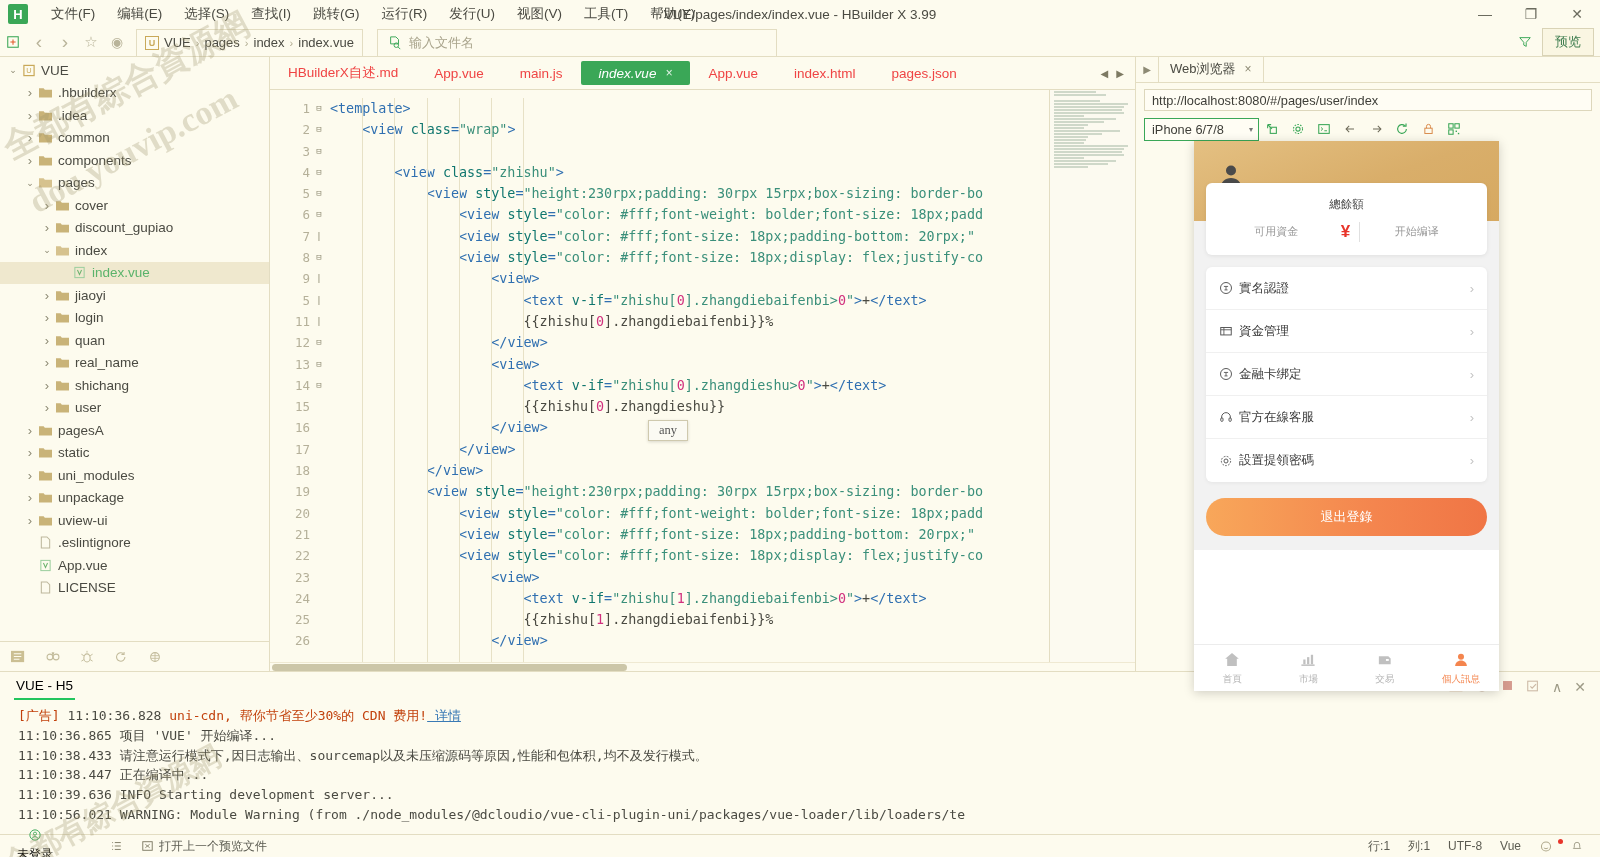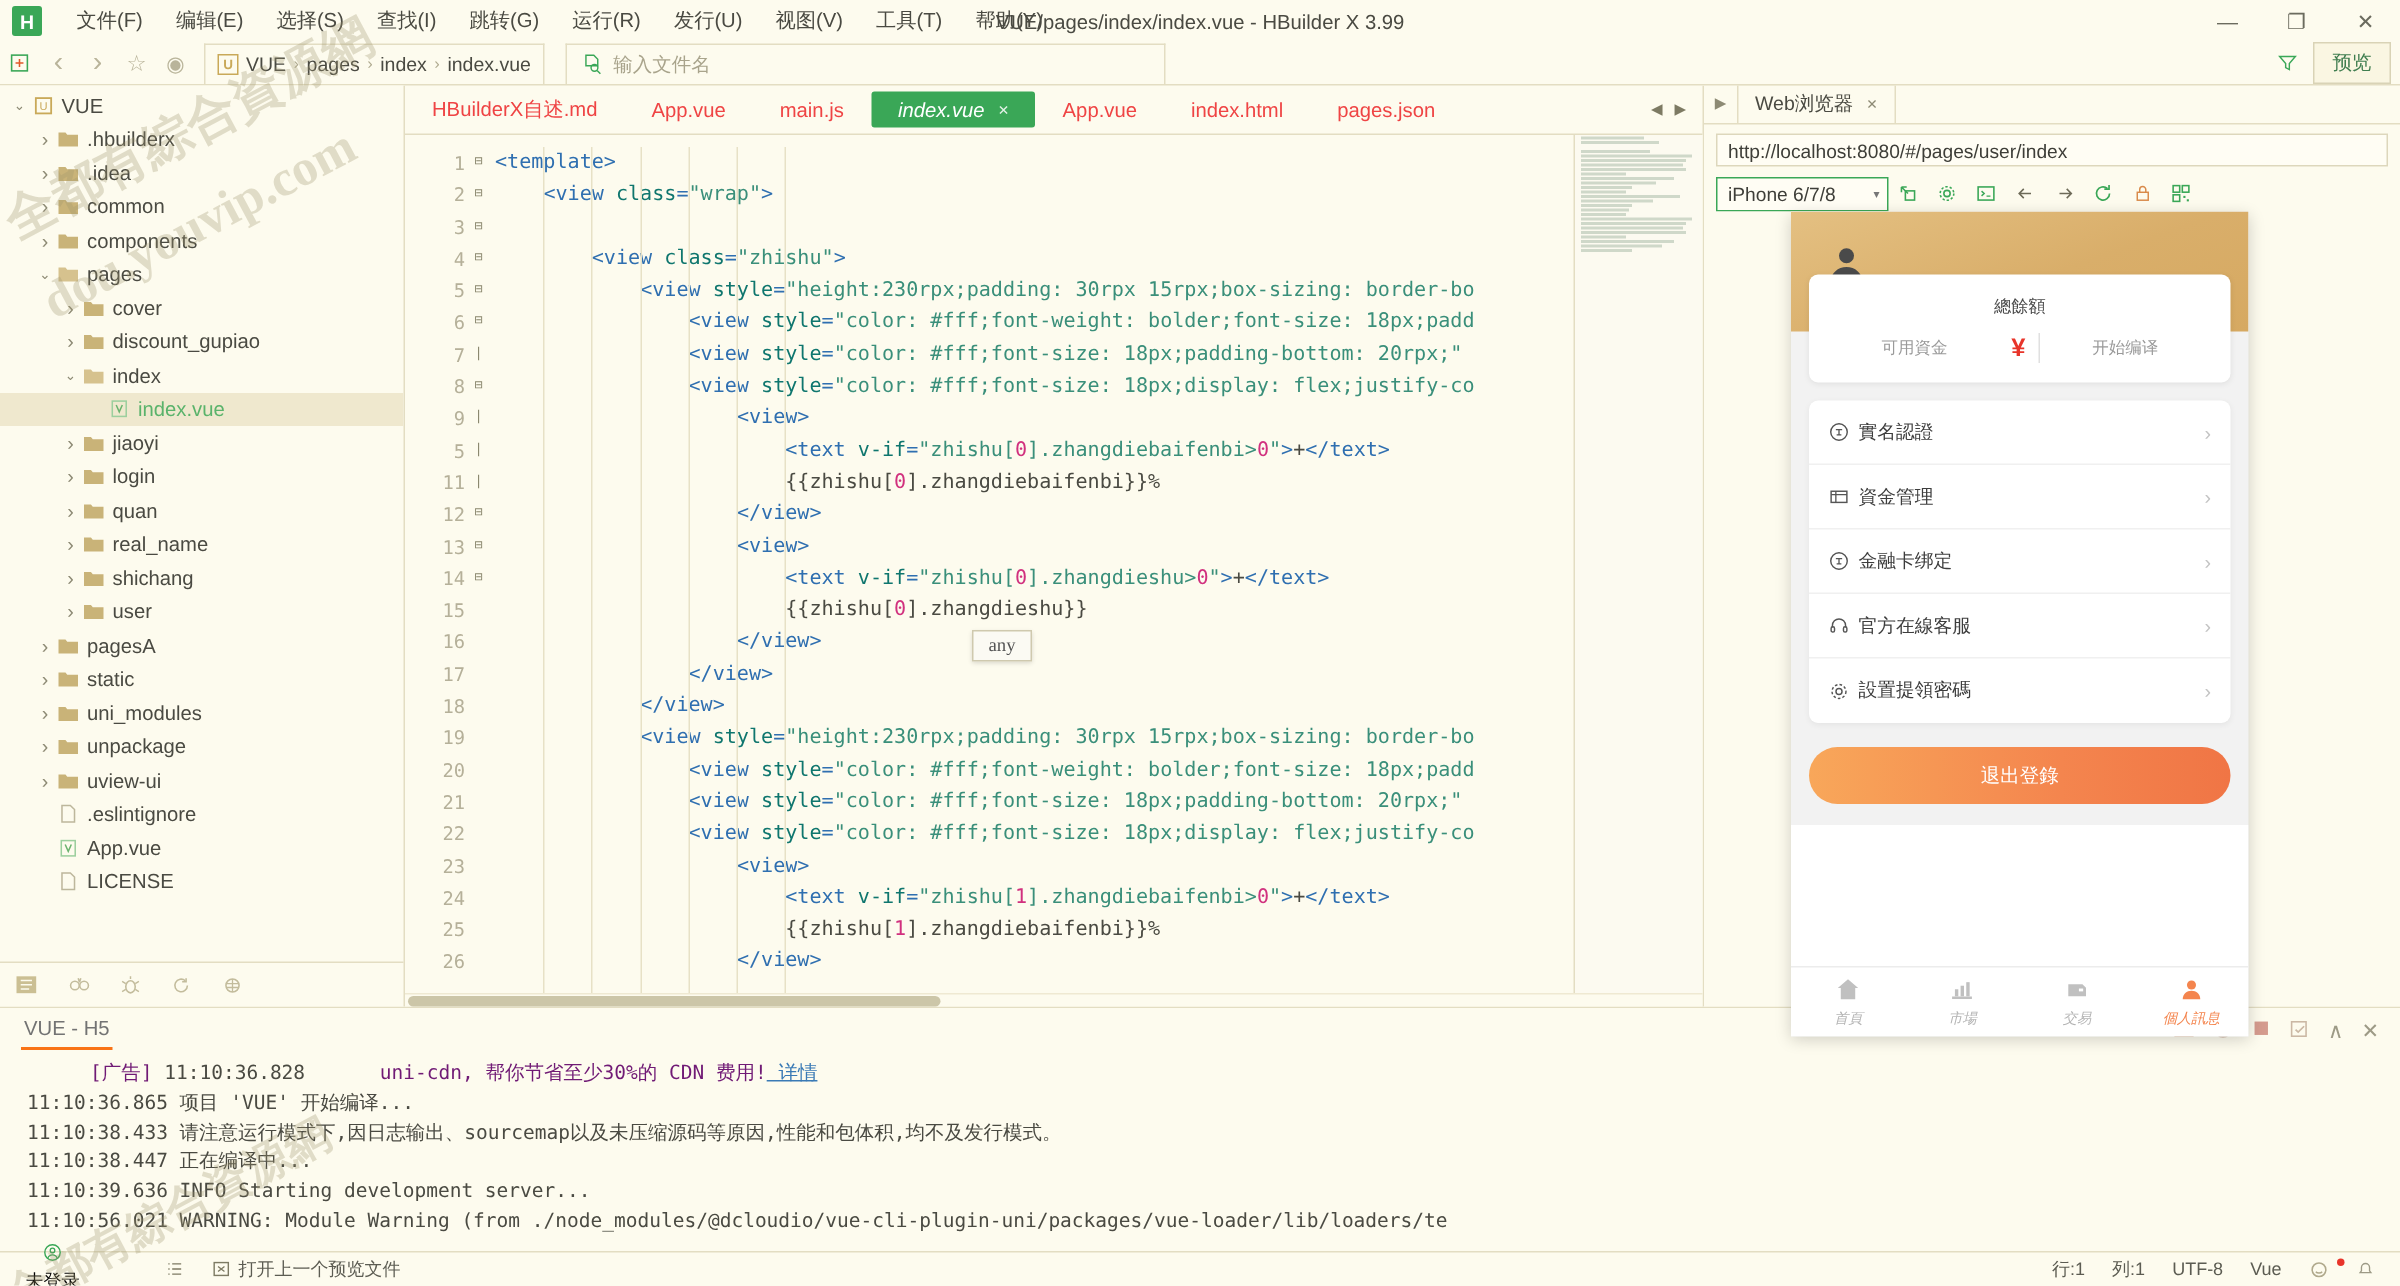--- a/index.html
+++ b/index.html
@@ -117,32 +117,32 @@
   .ph-mi { height:43px; display:flex; align-items:center; padding:0 13px; border-bottom:1px solid #f0f0f0; }
   .ph-mi:last-child { border-bottom:none; }
   .ph-mi .mi-ico { width:20px; color:#555; display:flex; align-items:center; }
   .ph-mi .mi-label { flex:1; font-size:12.5px; color:#3d3d3d; }
   .ph-mi .mi-chev { color:#c4c4c4; font-size:13px; }
   .ph-logout { margin:16px 12px 0 12px; height:38px; border-radius:19px; display:flex; align-items:center;
                justify-content:center; color:#fff; font-size:13px;
                background:linear-gradient(90deg,#f8a75a 0%,#f4854e 60%,#f07545 100%); }
   .ph-spacer { flex:1; background:#fff; margin:14px 0 0 0; }
   .ph-tabbar { height:47px; background:#fff; border-top:1px solid #ececec; display:flex; }
-  .ph-tab { flex:1; display:flex; flex-direction:column; align-items:center; justify-content:center; gap:2px;font-style:italic; }
+  .ph-tab { flex:1; display:flex; flex-direction:column; align-items:center; justify-content:center; gap:2px; }
   .ph-tab .tlabel { font-size:9.5px; color:#b4b4b4; }
   .ph-tab.active .tlabel { color:#f4854e; }
 
   
   .console { height:163px; border-top:1px solid #e3ddc2; background:#fdfbee; display:flex; flex-direction:column; }
   .con-head { height:30px; display:flex; align-items:center; padding:0 14px; }
-  .con-title { font-size:13.5px; color:#737373; border-bottom:2px solid #f97316; padding:4px 2px 5px; }
+  .con-title { font-size:13.5px; color:#000000; border-bottom:2px solid #22c55e; padding:4px 2px 5px; }
   .con-tools { margin-left:auto; display:flex; align-items:center; gap:12px; color:#c7b9a6; }
   .con-body { flex:1; padding:4px 0 0 18px; font-family:"DejaVu Sans Mono", monospace; font-size:13px;
               line-height:19.8px; color:#4a4a42; overflow:hidden; }
-  .c-orange { color:#701a75;margin-left:42px; }
+  .c-orange { color:#c2410c; }
   .c-link { color:#3a7ab5; text-decoration:underline; }
   .c-gray { color:#4a4a42; }
 
   
   .status { height:23px; display:flex; align-items:center; border-top:1px solid #e3ddc2; background:#fdfbee;
             font-size:12px; color:#5c5c52; padding:0 8px; gap:0; }
   .st-item { display:flex; align-items:center; gap:5px; padding:0 9px; }
   .st-item.green { color:#000000;flex-direction:column; }
   .st-right { margin-left:auto; display:flex; align-items:center; }
   .st-dot { position:relative; }

